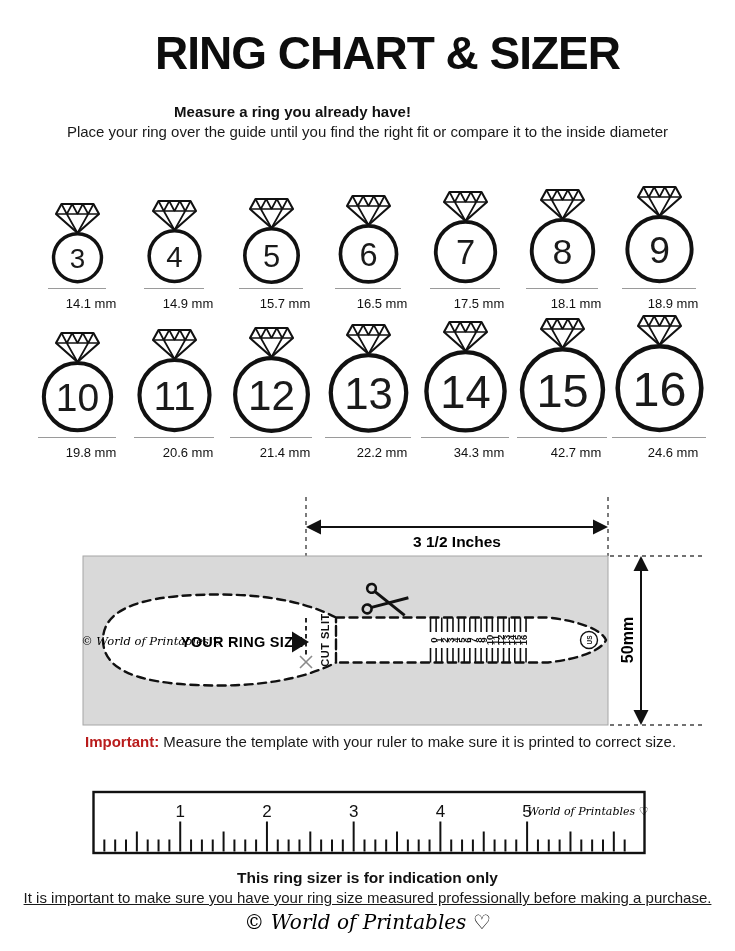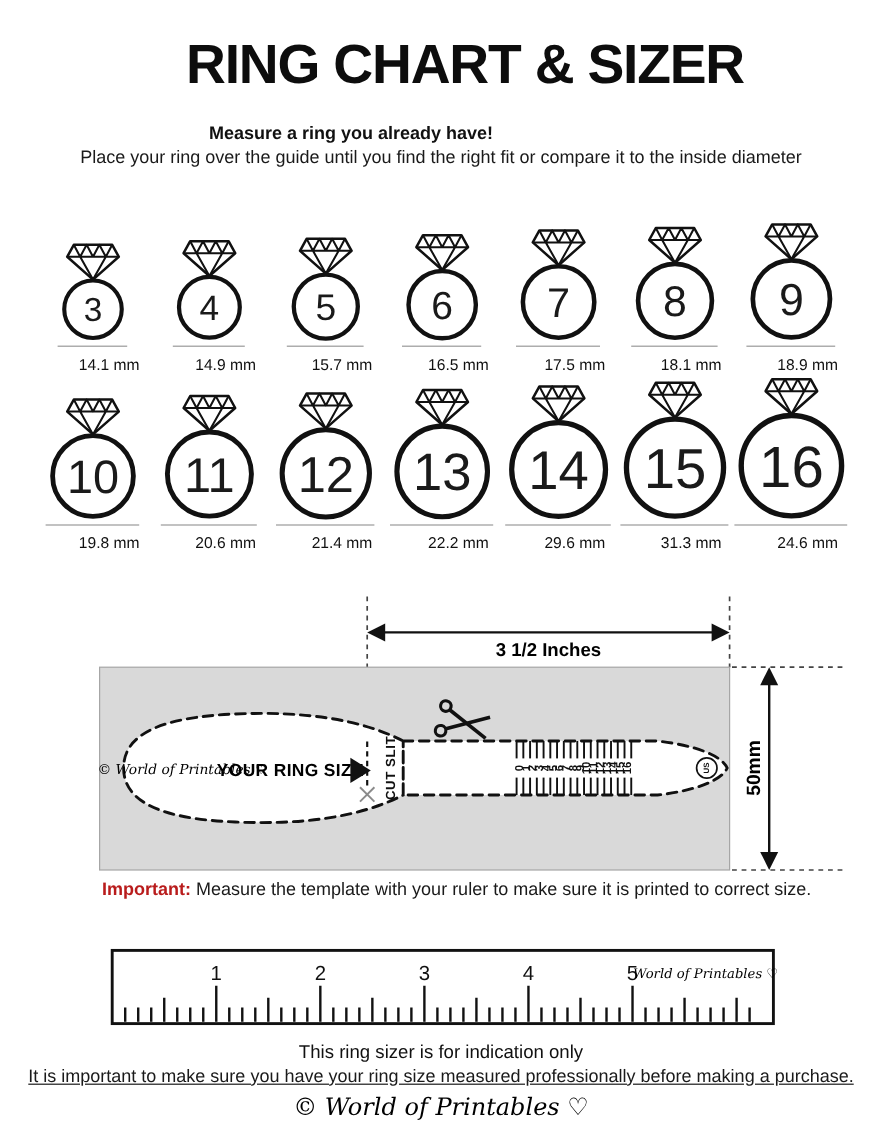--- a/index.html
+++ b/index.html
@@ -15,21 +15,21 @@
   .sub-bold{top:103px;left:0;width:585px;text-align:center;font-size:15px;font-weight:bold;}
   .sub-text{top:123px;left:0;width:735px;text-align:center;font-size:15px;color:#1a1a1a;}
   .ring-row{left:30px;width:676px;display:flex;justify-content:space-between;align-items:flex-end;}
   .ring-row-1{top:184px;}
   .ring-row-2{top:313px;}
   .ring-col{display:flex;flex-direction:column;align-items:center;justify-content:flex-end;width:94px;}
   .ring-underline{height:1px;background:#9a9a9a;margin-top:2px;}
   .ring-label{font-size:13px;color:#111;margin-top:7px;white-space:nowrap;margin-left:28px;}
   .important-line{top:733px;left:85px;font-size:15px;color:#1a1a1a;}
   .important-line b{color:#b91c1c;}
-  .footer-bold{top:869px;left:0;width:735px;text-align:center;font-size:15.5px;font-weight:normal;}
+  .footer-bold{top:869px;left:0;width:735px;text-align:center;font-size:15.5px;font-weight:bold;}
   .footer-text{top:889px;left:0;width:735px;text-align:center;font-size:15px;color:#1a1a1a;text-decoration:underline;}
   .footer-brand{
     top:910px;left:0;width:735px;text-align:center;font-size:20px;
     font-family:"DejaVu Serif", serif;font-style:italic;color:#000;
   }
   svg text{font-family:"Liberation Sans", sans-serif;}
   .script-text{font-family:"DejaVu Serif", serif;font-style:italic;}
 </style>
 </head>
 <body>
@@ -200,35 +200,35 @@
         <g stroke="#111" fill="none" stroke-width="2.1" stroke-linejoin="round">
           <path d="M 30.5,3 L 62.5,3 L 68,13 L 46.5,32 L 25,13 Z"></path>
           <path d="M 25,13 L 68,13
                   M 30.5,3 L 35.8,13 L 41.2,3 L 46.5,13 L 51.8,3 L 57.2,13 L 62.5,3
                   M 35.8,13 L 46.5,32 L 57.2,13" stroke-width="1.7"></path>
         </g>
         <circle cx="46.5" cy="72.273" r="39.1" fill="none" stroke="#111" stroke-width="4.346"></circle>
         <text x="46.5" y="88.695" text-anchor="middle" font-size="45.356" font-family="DejaVu Sans, sans-serif" fill="#1a1a1a">14</text>
       </svg>
       <div class="ring-underline" style="width: 88.2px;"></div>
-      <div class="ring-label">29.6 mm</div>
+      <div class="ring-label">34.3 mm</div>
     </div>
     <div class="ring-col">
       <svg width="93" height="119" viewBox="0 0 93 119">
         <g stroke="#111" fill="none" stroke-width="2.1" stroke-linejoin="round">
           <path d="M 30.5,3 L 62.5,3 L 68,13 L 46.5,32 L 25,13 Z"></path>
           <path d="M 25,13 L 68,13
                   M 30.5,3 L 35.8,13 L 41.2,3 L 46.5,13 L 51.8,3 L 57.2,13 L 62.5,3
                   M 35.8,13 L 46.5,32 L 57.2,13" stroke-width="1.7"></path>
         </g>
         <circle cx="46.5" cy="73.6738" r="40.46" fill="none" stroke="#111" stroke-width="4.4276"></circle>
         <text x="46.5" y="90.667" text-anchor="middle" font-size="46.9336" font-family="DejaVu Sans, sans-serif" fill="#1a1a1a">15</text>
       </svg>
       <div class="ring-underline" style="width: 90.92px;"></div>
-      <div class="ring-label">31.3 mm</div>
+      <div class="ring-label">42.7 mm</div>
     </div>
     <div class="ring-col">
       <svg width="93" height="122" viewBox="0 0 93 122">
         <g stroke="#111" fill="none" stroke-width="2.1" stroke-linejoin="round">
           <path d="M 30.5,3 L 62.5,3 L 68,13 L 46.5,32 L 25,13 Z"></path>
           <path d="M 25,13 L 68,13
                   M 30.5,3 L 35.8,13 L 41.2,3 L 46.5,13 L 51.8,3 L 57.2,13 L 62.5,3
                   M 35.8,13 L 46.5,32 L 57.2,13" stroke-width="1.7"></path>
         </g>
         <circle cx="46.5" cy="75.0746" r="41.82" fill="none" stroke="#111" stroke-width="4.5092"></circle>

